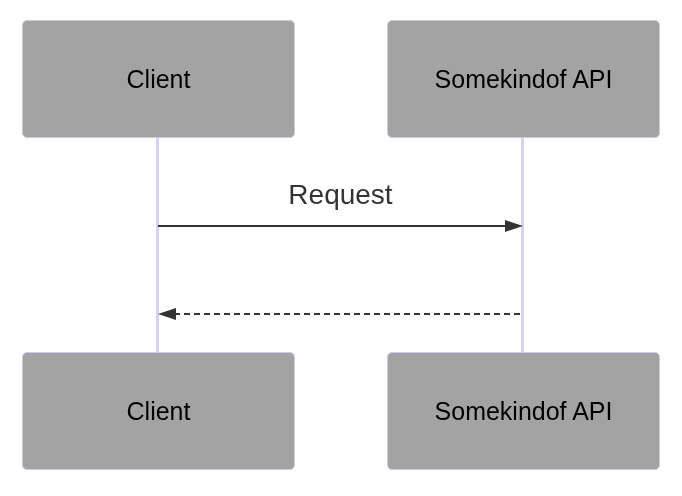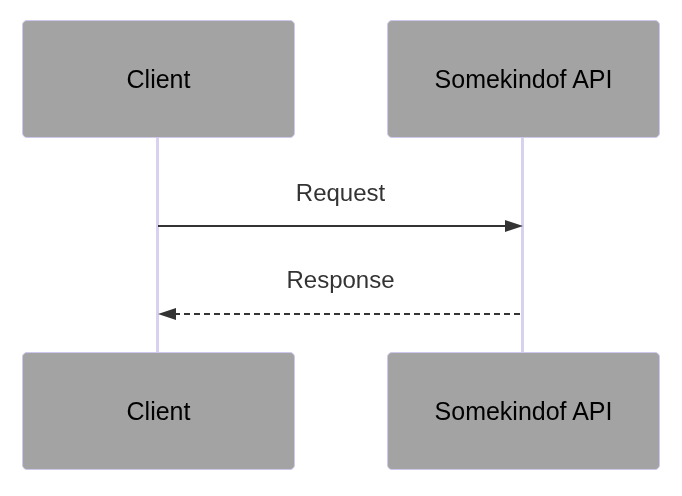--- a/index.html
+++ b/index.html
@@ -47,21 +47,21 @@
   }
   .lifeline-left  { left: 156px; }
   .lifeline-right { left: 521px; }
 
   
   .msg-label {
     position: absolute;
     left: 158px;
     width: 365px;
     text-align: center;
-    font-size: 24px;
+    font-size: 28px;
     color: #333333;
     z-index: 2;
   }
   .msg-label-request  { top: 179px; }
   .msg-label-response { top: 266px; }
 
   
   .msg-line {
     position: absolute;
     height: 2px;
@@ -114,21 +114,20 @@
     <span>Client</span>
   </div>
   <div class="actor-box box-tr">
     <span>Somekindof API</span>
   </div>
 
   <div class="msg-label msg-label-request">Request</div>
   <div class="msg-line line-request"></div>
   <div class="arrowhead arrowhead-right"></div>
 
-  <div class="msg-label msg-label-response">Response</div>
   <div class="msg-line line-response"></div>
   <div class="arrowhead arrowhead-left"></div>
 
   <div class="actor-box box-bl">
     <span>Client</span>
   </div>
   <div class="actor-box box-br">
     <span>Somekindof API</span>
   </div>
 

